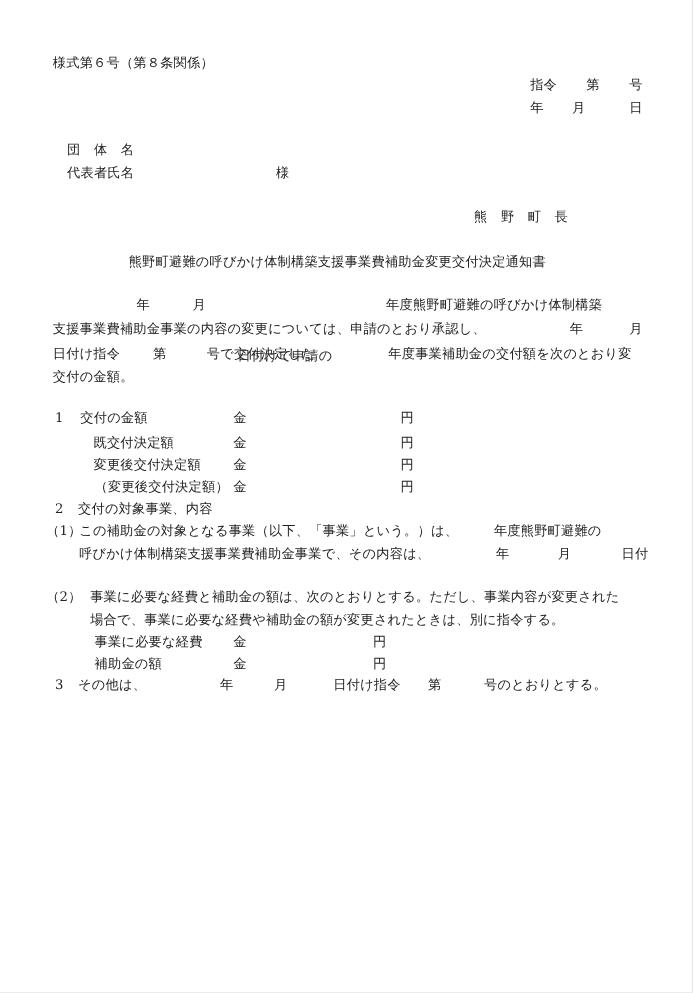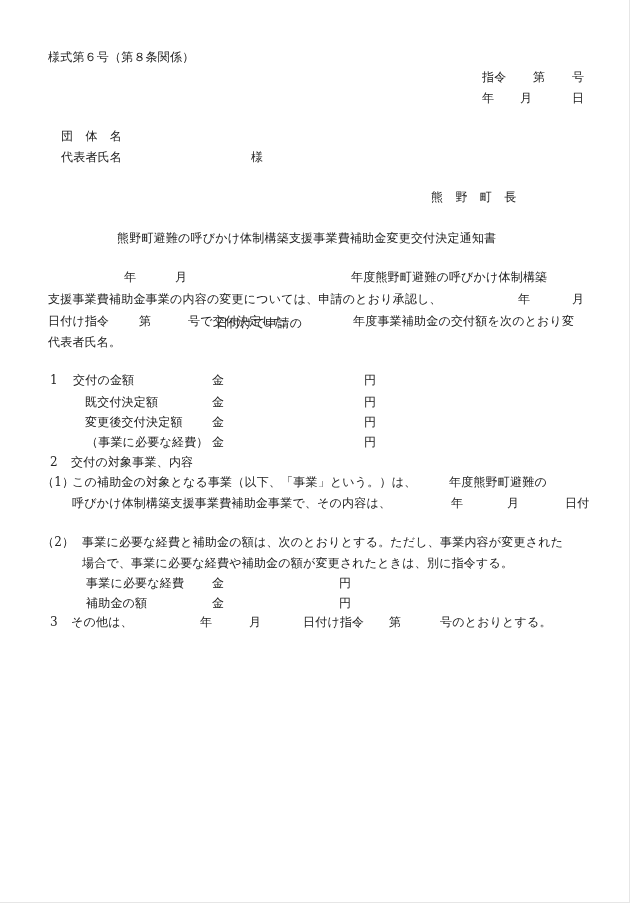--- a/index.html
+++ b/index.html
@@ -38,36 +38,36 @@
 
   <span class="t" style="left:48px;top:293px;">支援事業費補助金事業の内容の変更については、申請のとおり承認し、</span>
   <span class="t" style="left:518px;top:293px;">年</span>
   <span class="t" style="left:572px;top:293px;">月</span>
 
   <span class="t" style="left:48px;top:315px;">日付け指令</span>
   <span class="t" style="left:139px;top:315px;">第</span>
   <span class="t" style="left:188px;top:315px;">号で交付決定した</span>
   <span class="t" style="left:353px;top:315px;">年度事業補助金の交付額を次のとおり変</span>
 
-  <span class="t" style="left:48px;top:336px;">代表者氏名。</span>
+  <span class="t" style="left:48px;top:336px;">交付の金額。</span>
 
   <span class="t" style="left:50px;top:374px;">1</span>
   <span class="t" style="left:73px;top:374px;">交付の金額</span>
   <span class="t" style="left:212px;top:374px;">金</span>
   <span class="t" style="left:364px;top:374px;">円</span>
 
   <span class="t" style="left:85px;top:396px;">既交付決定額</span>
   <span class="t" style="left:212px;top:396px;">金</span>
   <span class="t" style="left:364px;top:396px;">円</span>
 
   <span class="t" style="left:85px;top:416px;">変更後交付決定額</span>
   <span class="t" style="left:212px;top:416px;">金</span>
   <span class="t" style="left:364px;top:416px;">円</span>
 
-  <span class="t" style="left:86px;top:436px;">（事業に必要な経費）</span>
+  <span class="t" style="left:86px;top:436px;">（変更後交付決定額）</span>
   <span class="t" style="left:212px;top:436px;">金</span>
   <span class="t" style="left:364px;top:436px;">円</span>
 
   <span class="t" style="left:50px;top:456px;">2</span>
   <span class="t" style="left:71px;top:456px;text-align:center;">交付の対象事業、内容</span>
 
   <span class="t" style="left:42px;top:476px;">（1）</span>
   <span class="t" style="left:72px;top:476px;">この補助金の対象となる事業（以下、「事業」という。）は、</span>
   <span class="t" style="left:449px;top:476px;">年度熊野町避難の</span>
 

